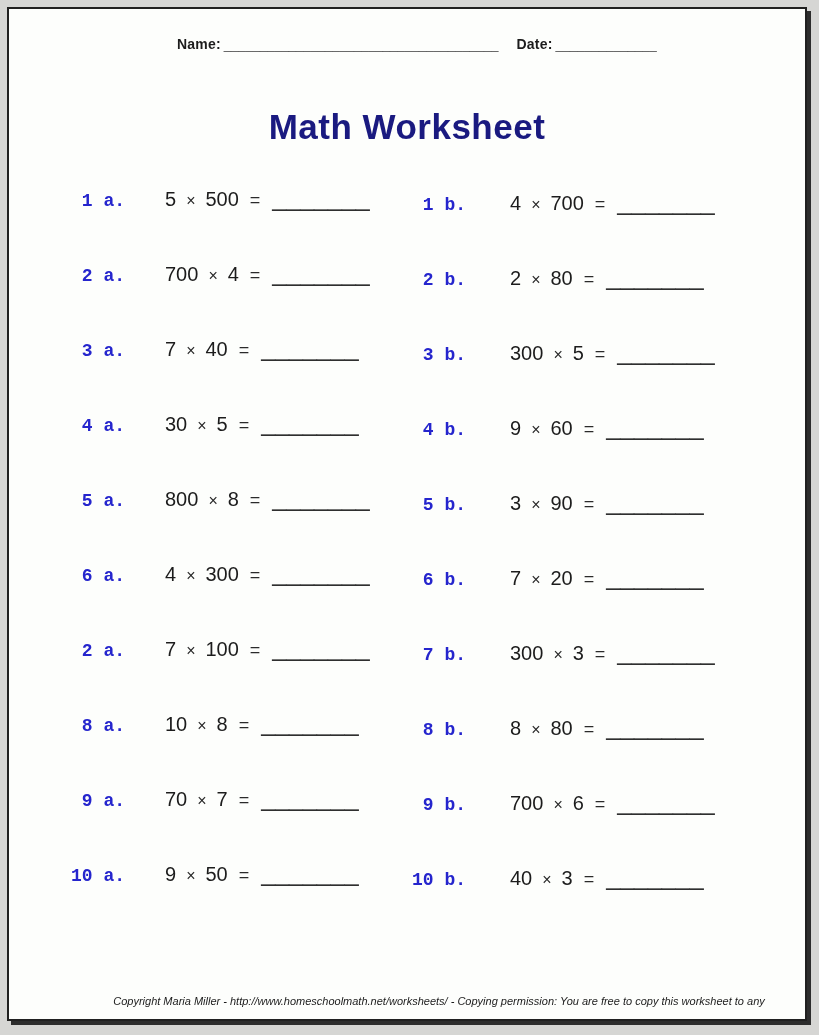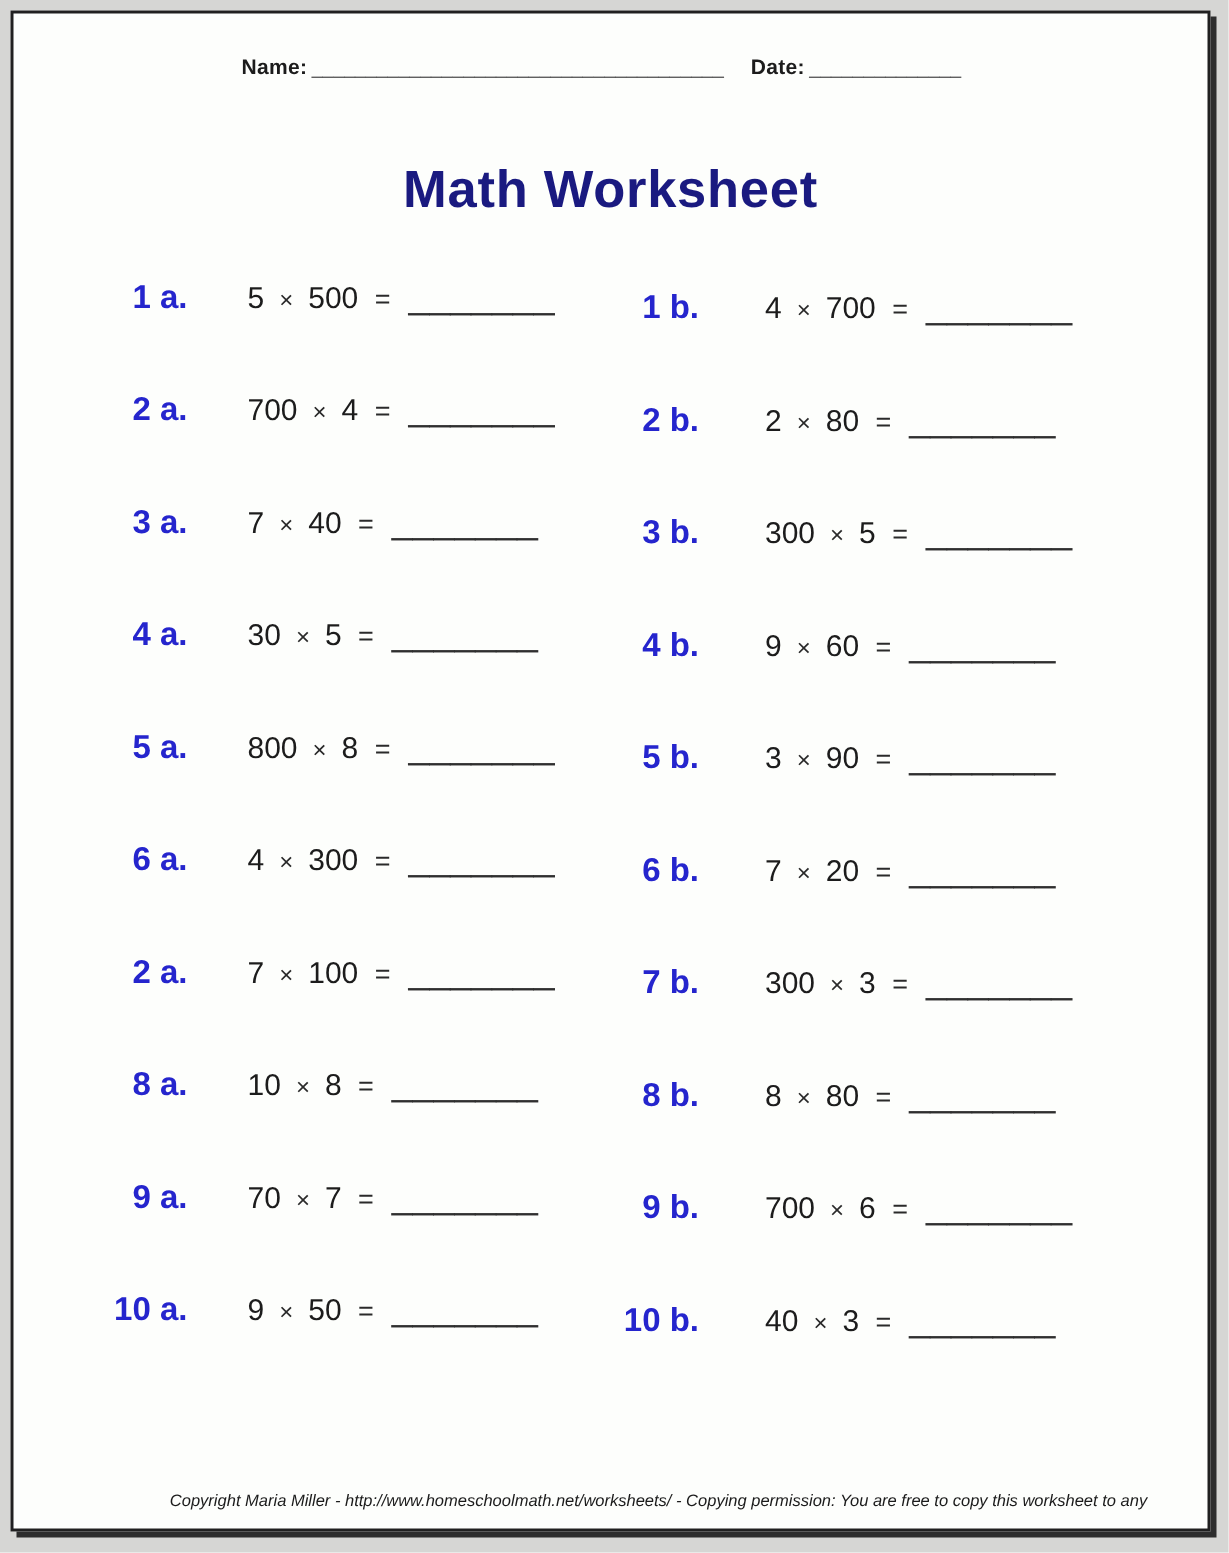--- a/index.html
+++ b/index.html
@@ -17,21 +17,21 @@
   }
   .sheet{
     position:absolute;left:7px;top:7px;
     width:800px;height:1014px;
     box-sizing:border-box;
     background:#fdfefc;
     border:2px solid #202020;
     box-shadow:4px 4px 0 #2d2d2d;
   }
   .name-row{
-    position:absolute;top:27px;left:152px;
+    position:absolute;top:27px;left:168px;
     font-size:14px;line-height:16px;color:var(--ink);
     white-space:nowrap;
   }
   .field-label{font-weight:bold;letter-spacing:0.2px;}
   .write-line{color:#4a4a4a;margin-left:3px;font-size:13px;}
   .date-label{margin-left:18px;}
   .title{
     position:absolute;top:98px;left:0;width:100%;
     text-align:center;
     font-size:35px;font-weight:bold;
@@ -42,23 +42,24 @@
     position:absolute;top:151px;left:0;width:100%;
   }
   .prob-row{
     height:75px;
     display:flex;align-items:center;
   }
   .cell{display:flex;align-items:baseline;}
   .cell-a{width:400px;}
   .cell-b{flex:1;}
   .plabel{
-    font-weight:bold;font-size:22px;
+    font-weight:bold;font-size:18px;
     color:var(--label-blue);
     white-space:pre;
+    font-family:Liberation Mono, monospace;
   }
   .cell-a .plabel{width:116px;text-align:right;}
   .cell-b .plabel{width:57px;text-align:right;margin-top:16px;}
   .equation{
     font-size:20px;color:var(--ink);
     display:flex;align-items:baseline;
     white-space:nowrap;
   }
   .cell-a .equation{margin-left:40px;}
   .cell-b .equation{margin-left:44px;}

